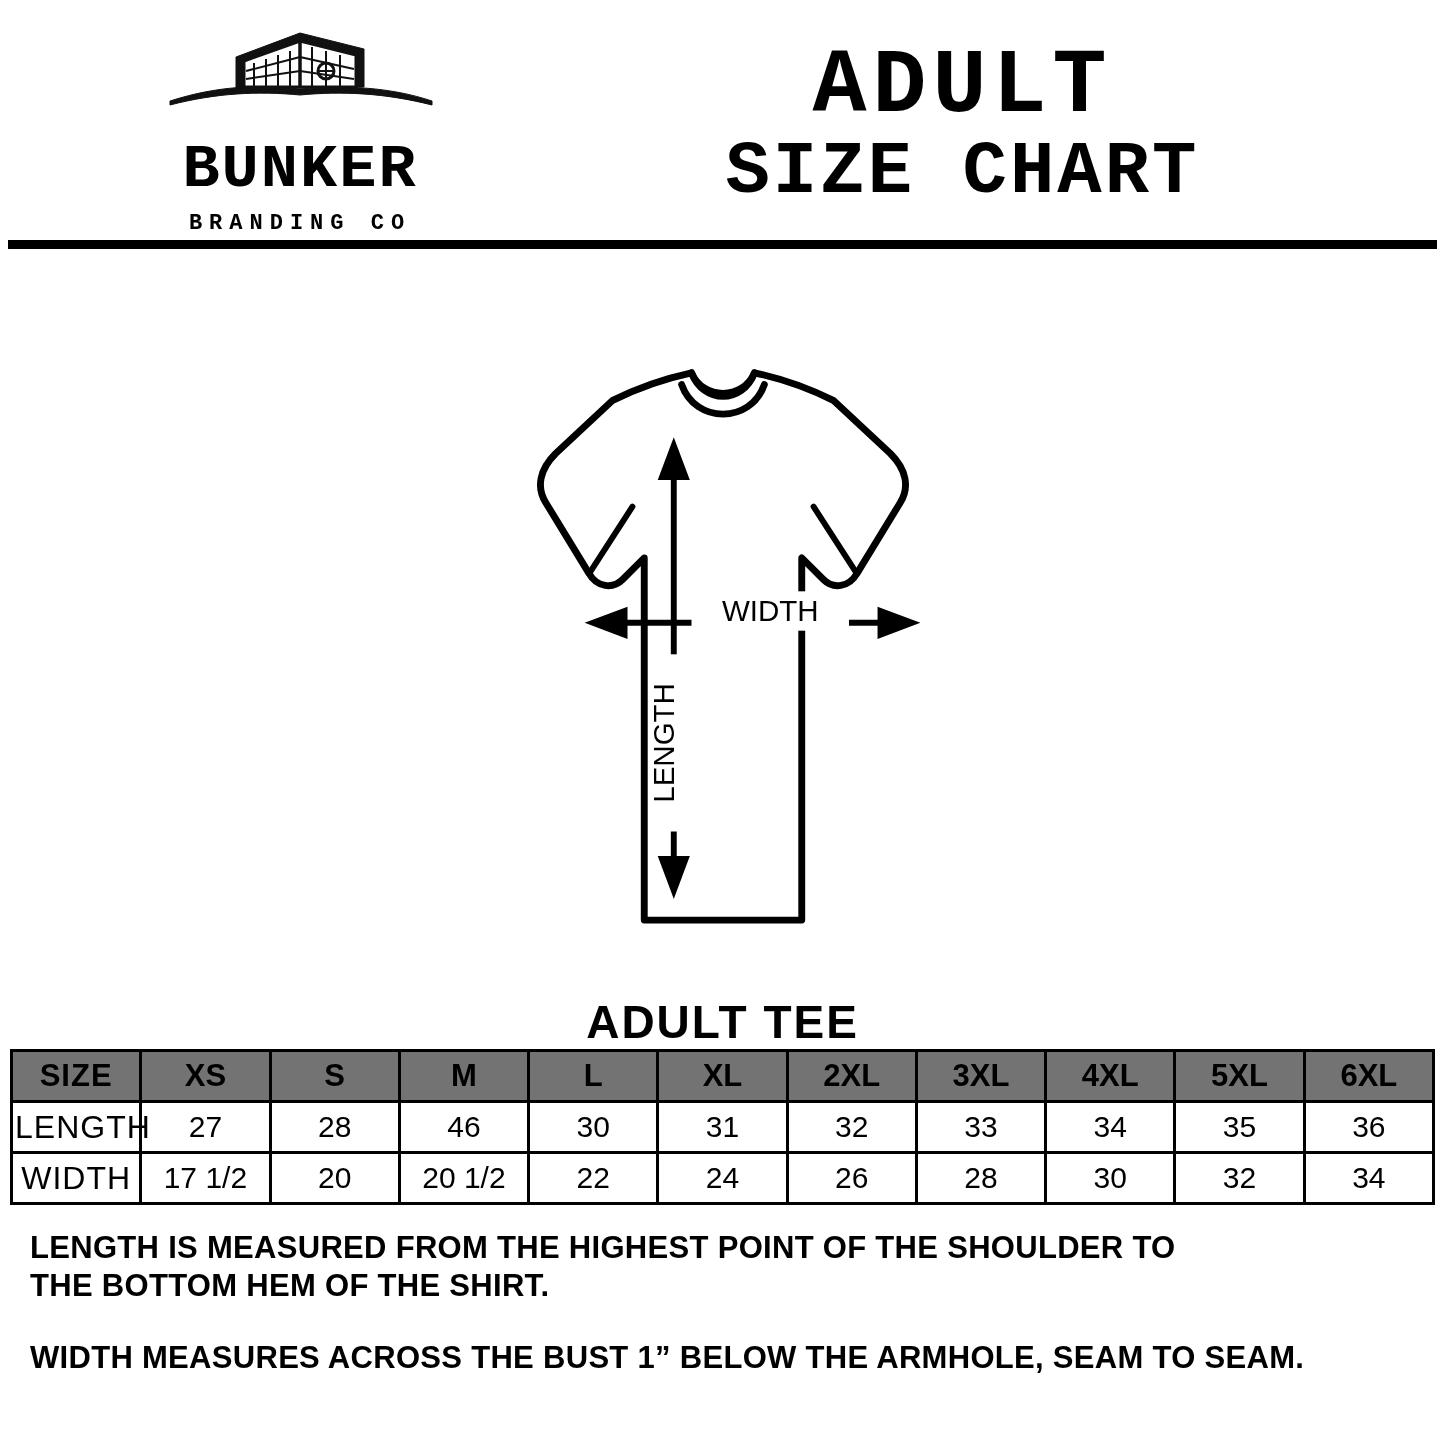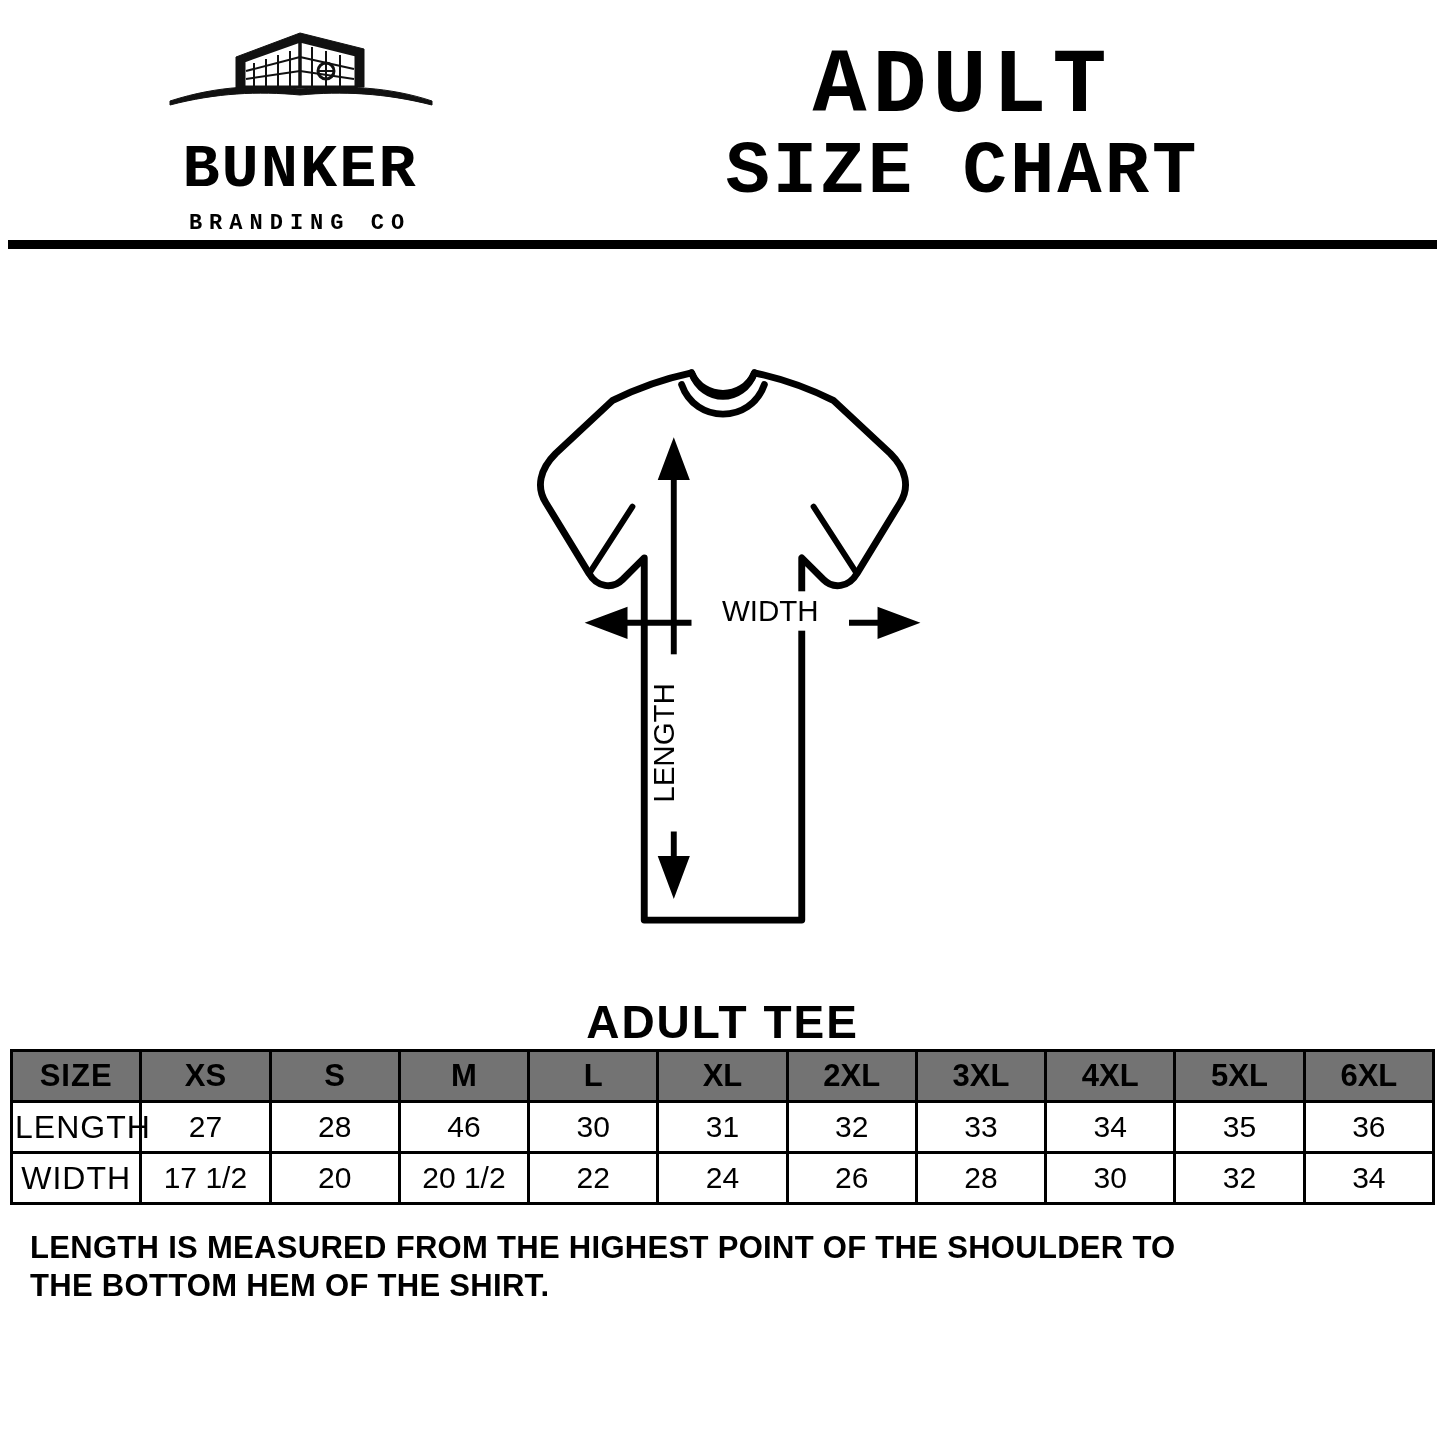--- a/index.html
+++ b/index.html
@@ -272,13 +272,14 @@
         <td>34</td>
       </tr>
     </tbody>
   </table>
 </div>
 
 <div class="notes">
   <div class="note-line">LENGTH IS MEASURED FROM THE HIGHEST POINT OF THE SHOULDER TO</div>
   <div class="note-line">THE BOTTOM HEM OF THE SHIRT.</div>
   <div class="note-gap"></div>
+  <div class="note-line">WIDTH MEASURES ACROSS THE BUST 1” BELOW THE ARMHOLE, SEAM TO SEAM.</div>
 </div>
 
 </body></html>

